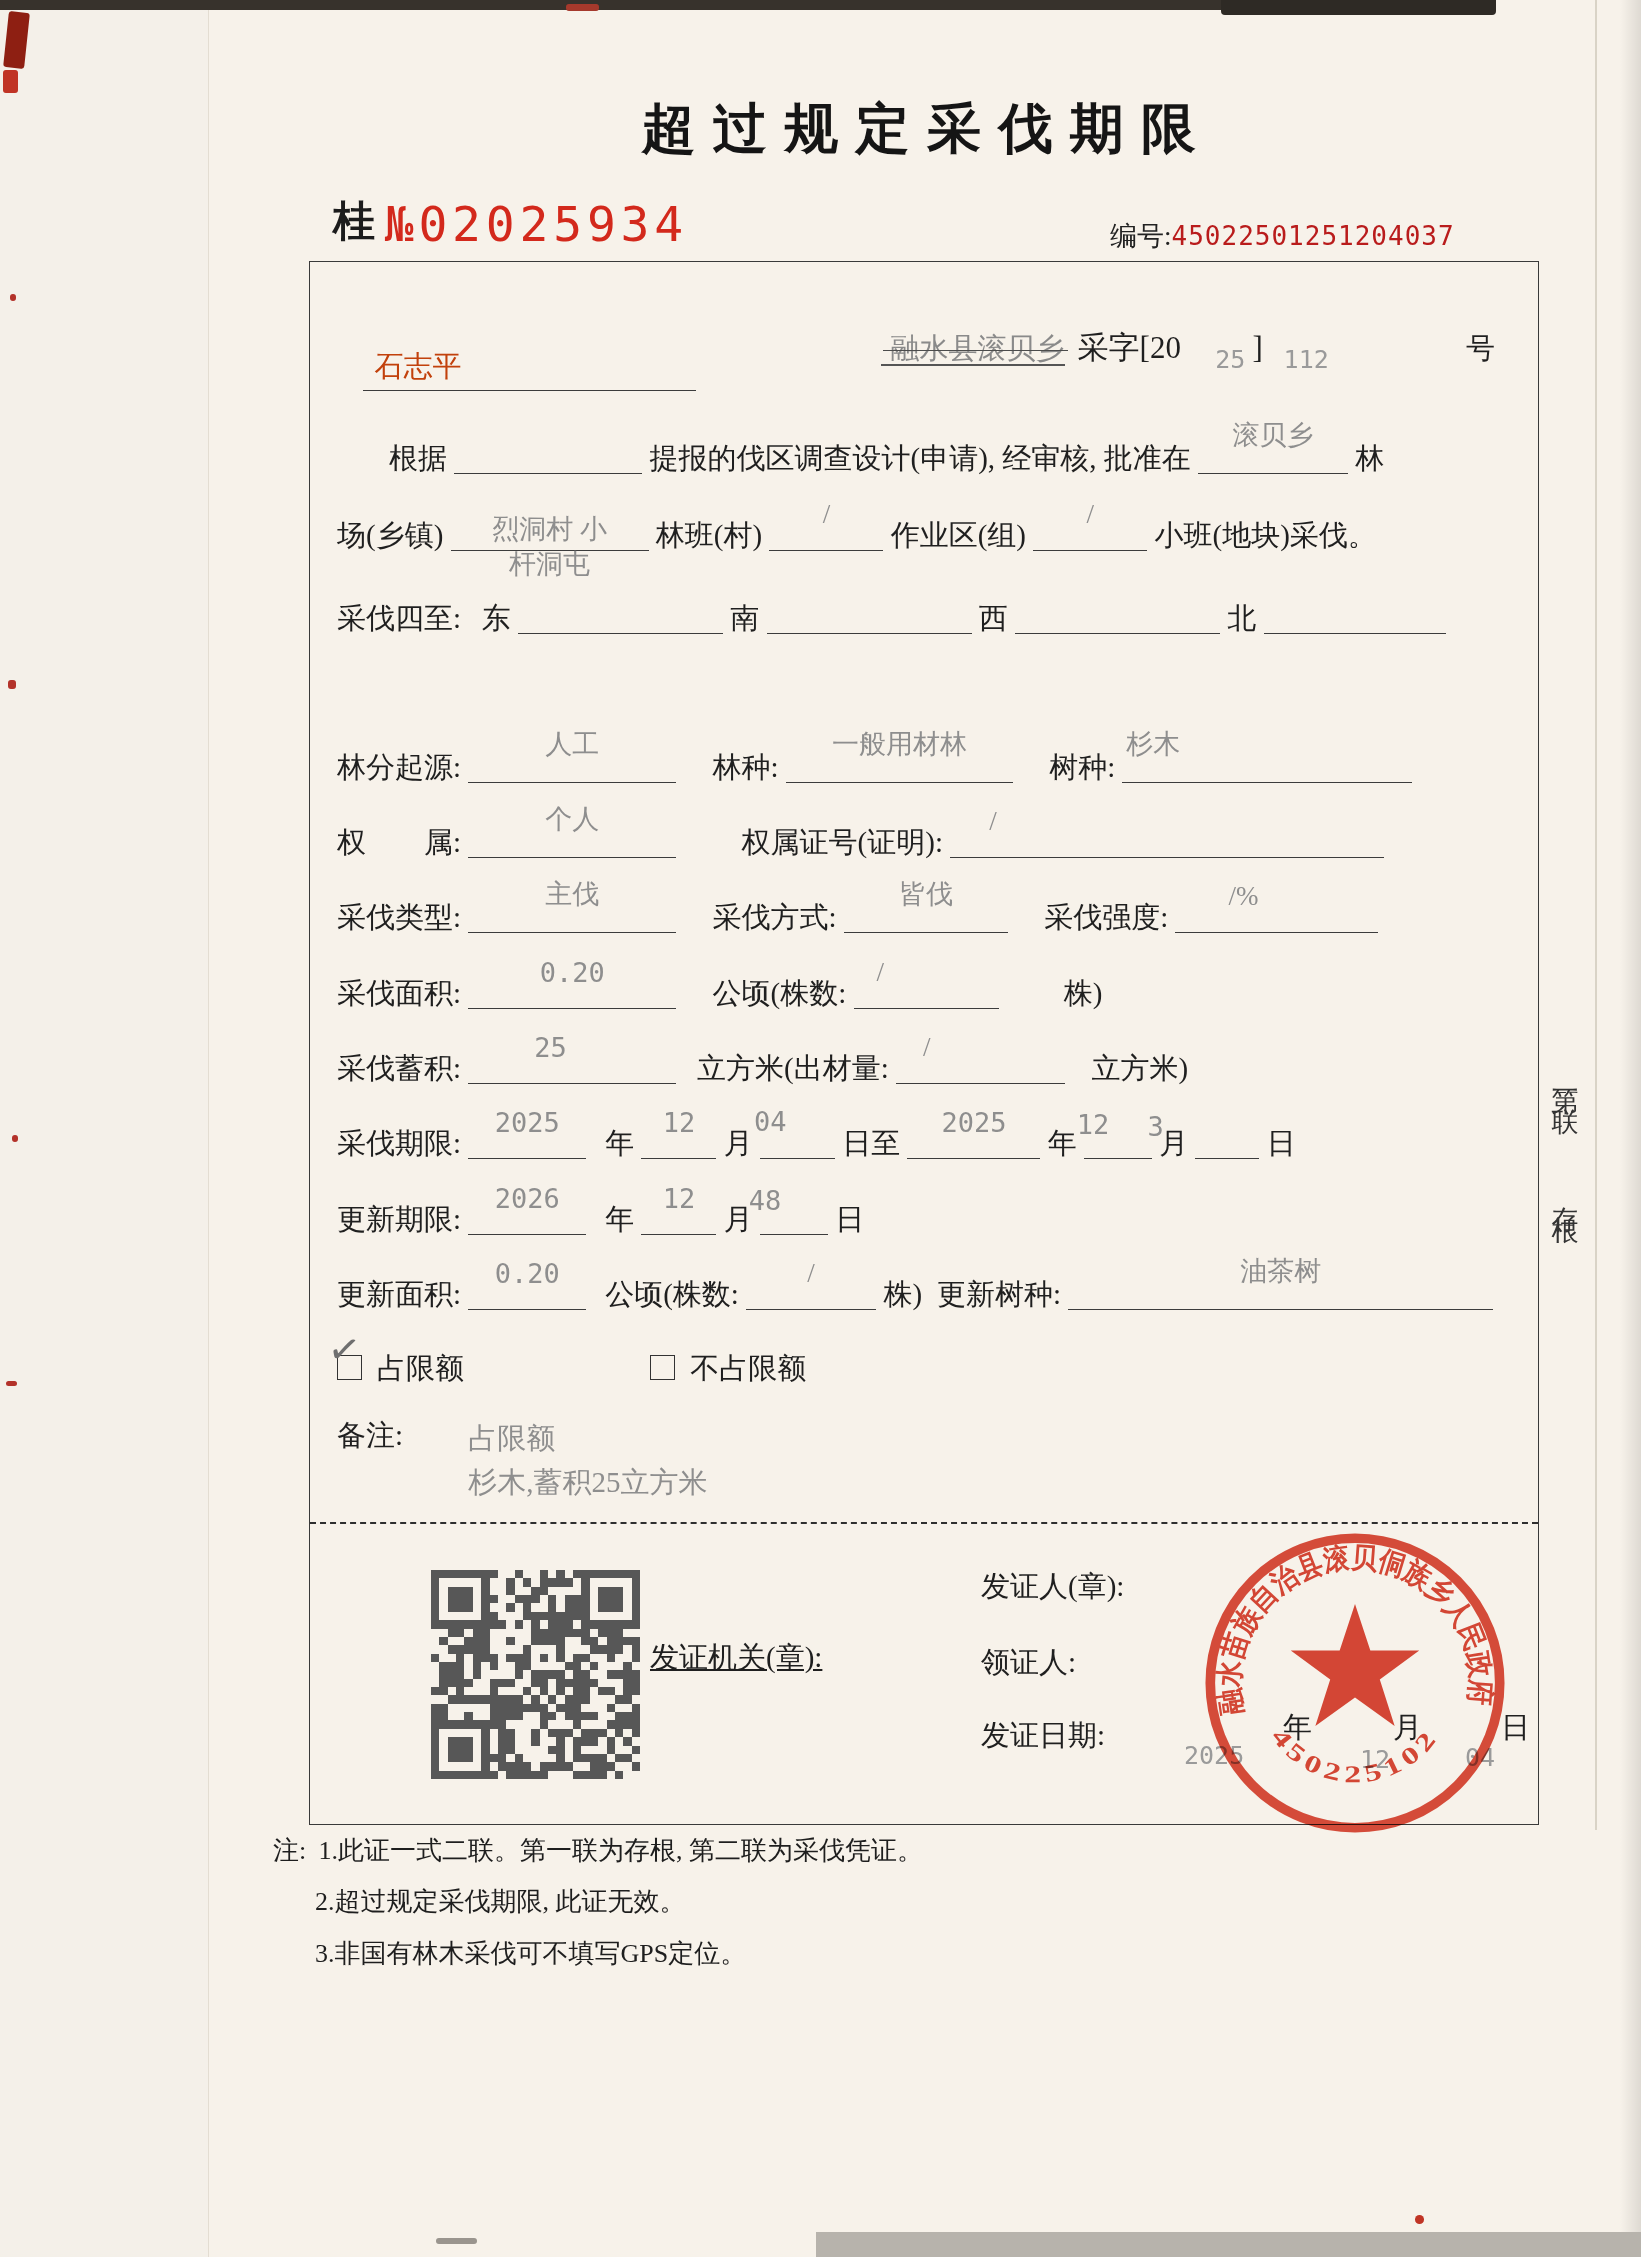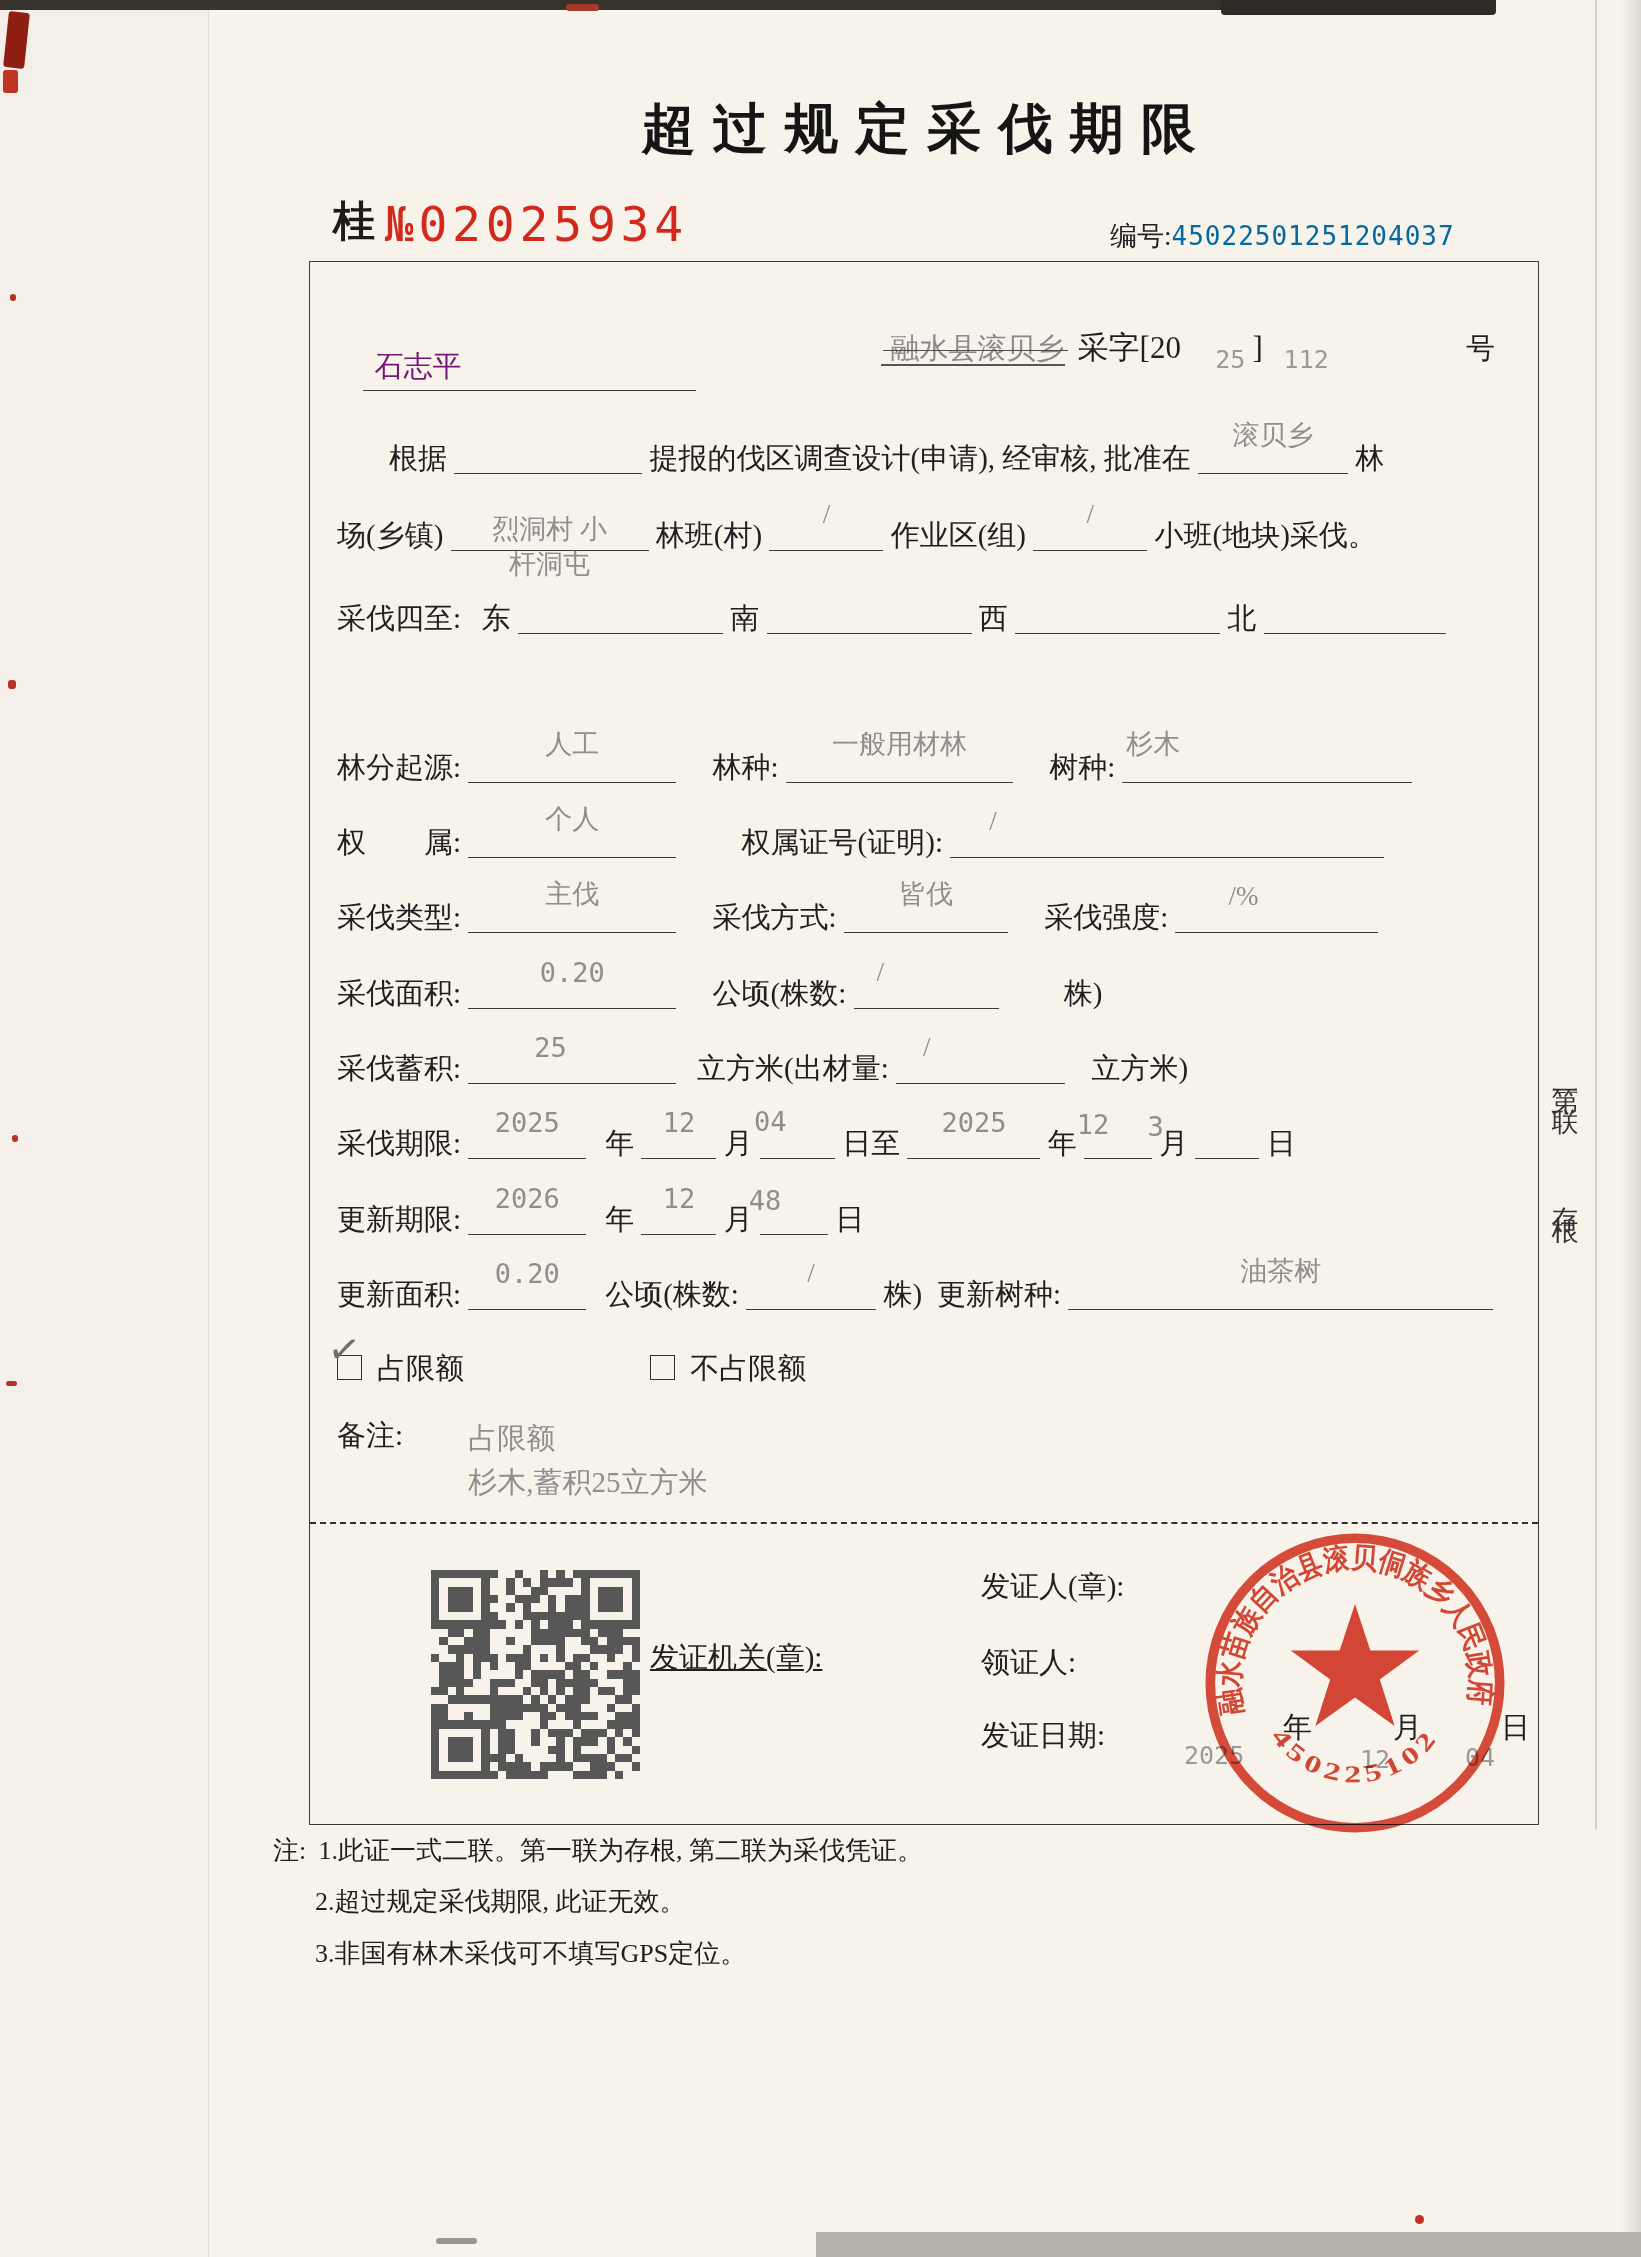--- a/index.html
+++ b/index.html
@@ -19,21 +19,21 @@
   
   .title{position:absolute;left:251px;top:93px;width:1352px;text-align:center;
          font-size:54px;font-weight:700;letter-spacing:17.4px;color:#151515;}
   .serial{position:absolute;left:333px;top:193px;white-space:nowrap;}
   .serial .pre{font-size:42px;font-weight:700;color:#1c1c1c;vertical-align:5.8px;}
   .serial .num{font-family:"DejaVu Sans Mono","Liberation Mono",monospace;
                font-size:48px;color:#d3291c;letter-spacing:4.8px;margin-left:9.7px;}
   .codeno{position:absolute;left:1110px;top:218px;white-space:nowrap;}
   .codeno .lbl{font-size:27px;color:#222;}
   .codeno .val{font-family:"DejaVu Sans Mono","Liberation Mono",monospace;
-               font-size:26px;color:#0369a1;letter-spacing:1px;}
+               font-size:26px;color:#b91c1c;letter-spacing:1px;}
   
   .form-box{position:absolute;left:309px;top:261px;width:1228px;height:1562px;
             border:1.9px solid #3a3a3a;background:transparent;}
   .row{position:absolute;white-space:nowrap;font-size:29px;color:#1f1f1f;}
   .blank{display:inline-block;position:relative;border-bottom:1.9px solid #3c3c3c;height:35px;vertical-align:-5.8px;}
   .fill{position:absolute;bottom:2.9px;color:#8e8e8e;font-size:27px;white-space:nowrap;}
   .fill.num{font-family:"DejaVu Sans Mono","Liberation Mono",monospace;}
   .fill.hi{bottom:20px;}
   .fill.below{bottom:auto;top:31px;}
   .center{left:0;right:0;text-align:center;}
@@ -92,21 +92,21 @@
       <span class="struck">融水县滚贝乡</span>
       <span style="margin-left:5.8px;font-size:31px;">采字[20</span>
       <span class="small-gray" style="display:inline-block;transform:translateY(9.7px);margin-left:27px;">25</span>
       <span style="font-size:31px;">]</span>
       <span class="small-gray" style="display:inline-block;transform:translateY(9.7px);margin-left:13.5px;">112</span>
       <span style="margin-left:130px;">号</span>
     </div>
 
     <div class="row" style="top:93px;left:53px;">
       <span class="blank" style="width:333px;">
-        <span class="fill" style="left:11.6px;color:#701a75;font-size:29px;">石志平</span>
+        <span class="fill" style="left:11.6px;color:#c2410c;font-size:29px;">石志平</span>
       </span>
     </div>
 
     <div class="row" style="top:176px;left:79px;">
       <span>根据</span>
       <span class="blank" style="width:188px;"></span>
       <span>提报的伐区调查设计(申请), 经审核, 批准在</span>
       <span class="blank" style="width:150px;">
         <span class="fill hi center">滚贝乡</span>
       </span>

